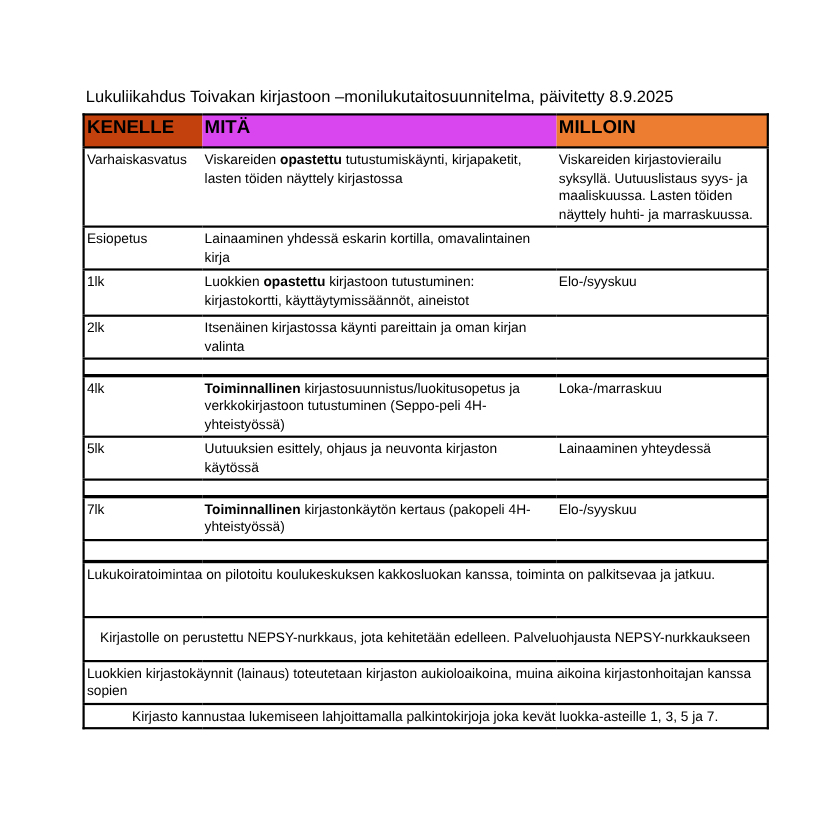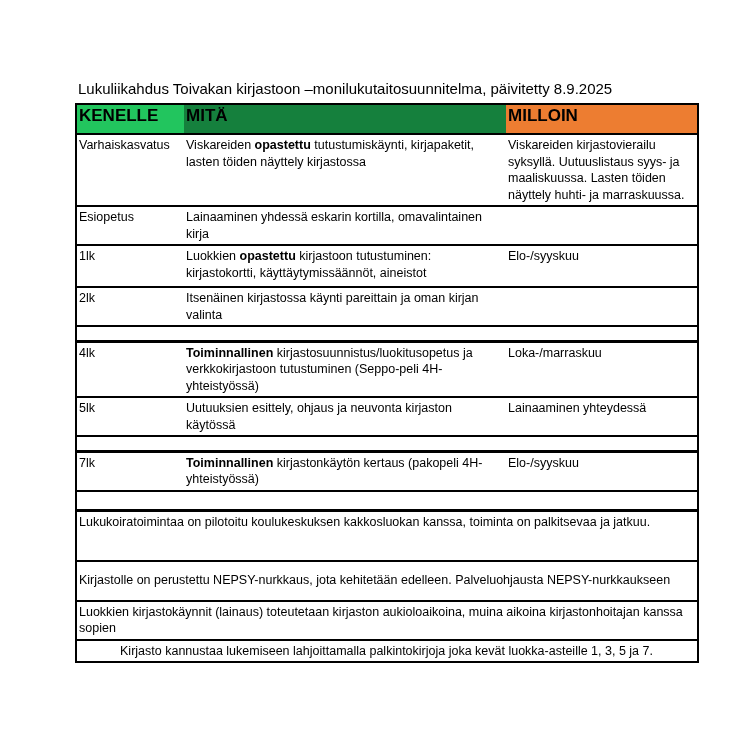--- a/index.html
+++ b/index.html
@@ -15,40 +15,40 @@
   th{background:#ED7D31;text-align:left;vertical-align:top;font-size:17px;font-weight:bold;
      padding:3px 2px 2px 2px;}
   td{vertical-align:top;padding:2px 3px 2px 2px;}
   td b{font-weight:bold;}
   .rh-head{height:30px}
   .r1{height:67px}.r2{height:26px}.r3{height:42px}.r4{height:27px}
   .r5{height:15px}.r6{height:49px}.r7{height:26px}.r8{height:15px}
   .r9{height:36px}.r10{height:40px}.r11{height:20px}
   .r12{height:50px}.r13{height:40px}.r14{height:30px}.r15{height:22px}
   td.pad-deep{}
-  td.pad-mid{padding-top:10px;}
+  td.pad-mid{padding-top:10px;text-align:center;}
 </style>
 </head>
 <body>
 
 <div class="page">
 
   <div class="doc-title">Lukuliikahdus Toivakan kirjastoon –monilukutaitosuunnitelma, päivitetty 8.9.2025</div>
 
   <table class="plan">
     <colgroup>
         <col class="c1">
         <col class="c2">
         <col class="c3">
       </colgroup>
 
     <tbody>
         <tr class="rh-head">
-      <th style="background: #22c55e;">KENELLE</th>
-      <th style="background: #15803d;">MITÄ</th>
+      <th style="background: #c2410c;">KENELLE</th>
+      <th style="background: #d946ef;">MITÄ</th>
       <th style="background: rgb(237, 125, 49);">MILLOIN</th>
     </tr>
 
     <tr class="r1">
       <td>Varhaiskasvatus</td>
       <td><span>Viskareiden </span><b>opastettu</b><span> tutustumiskäynti, kirjapaketit, lasten töiden näyttely kirjastossa</span></td>
       <td>Viskareiden kirjastovierailu syksyllä. Uutuuslistaus syys- ja maaliskuussa. Lasten töiden näyttely huhti- ja marraskuussa.</td>
     </tr>
 
     <tr class="r2">

